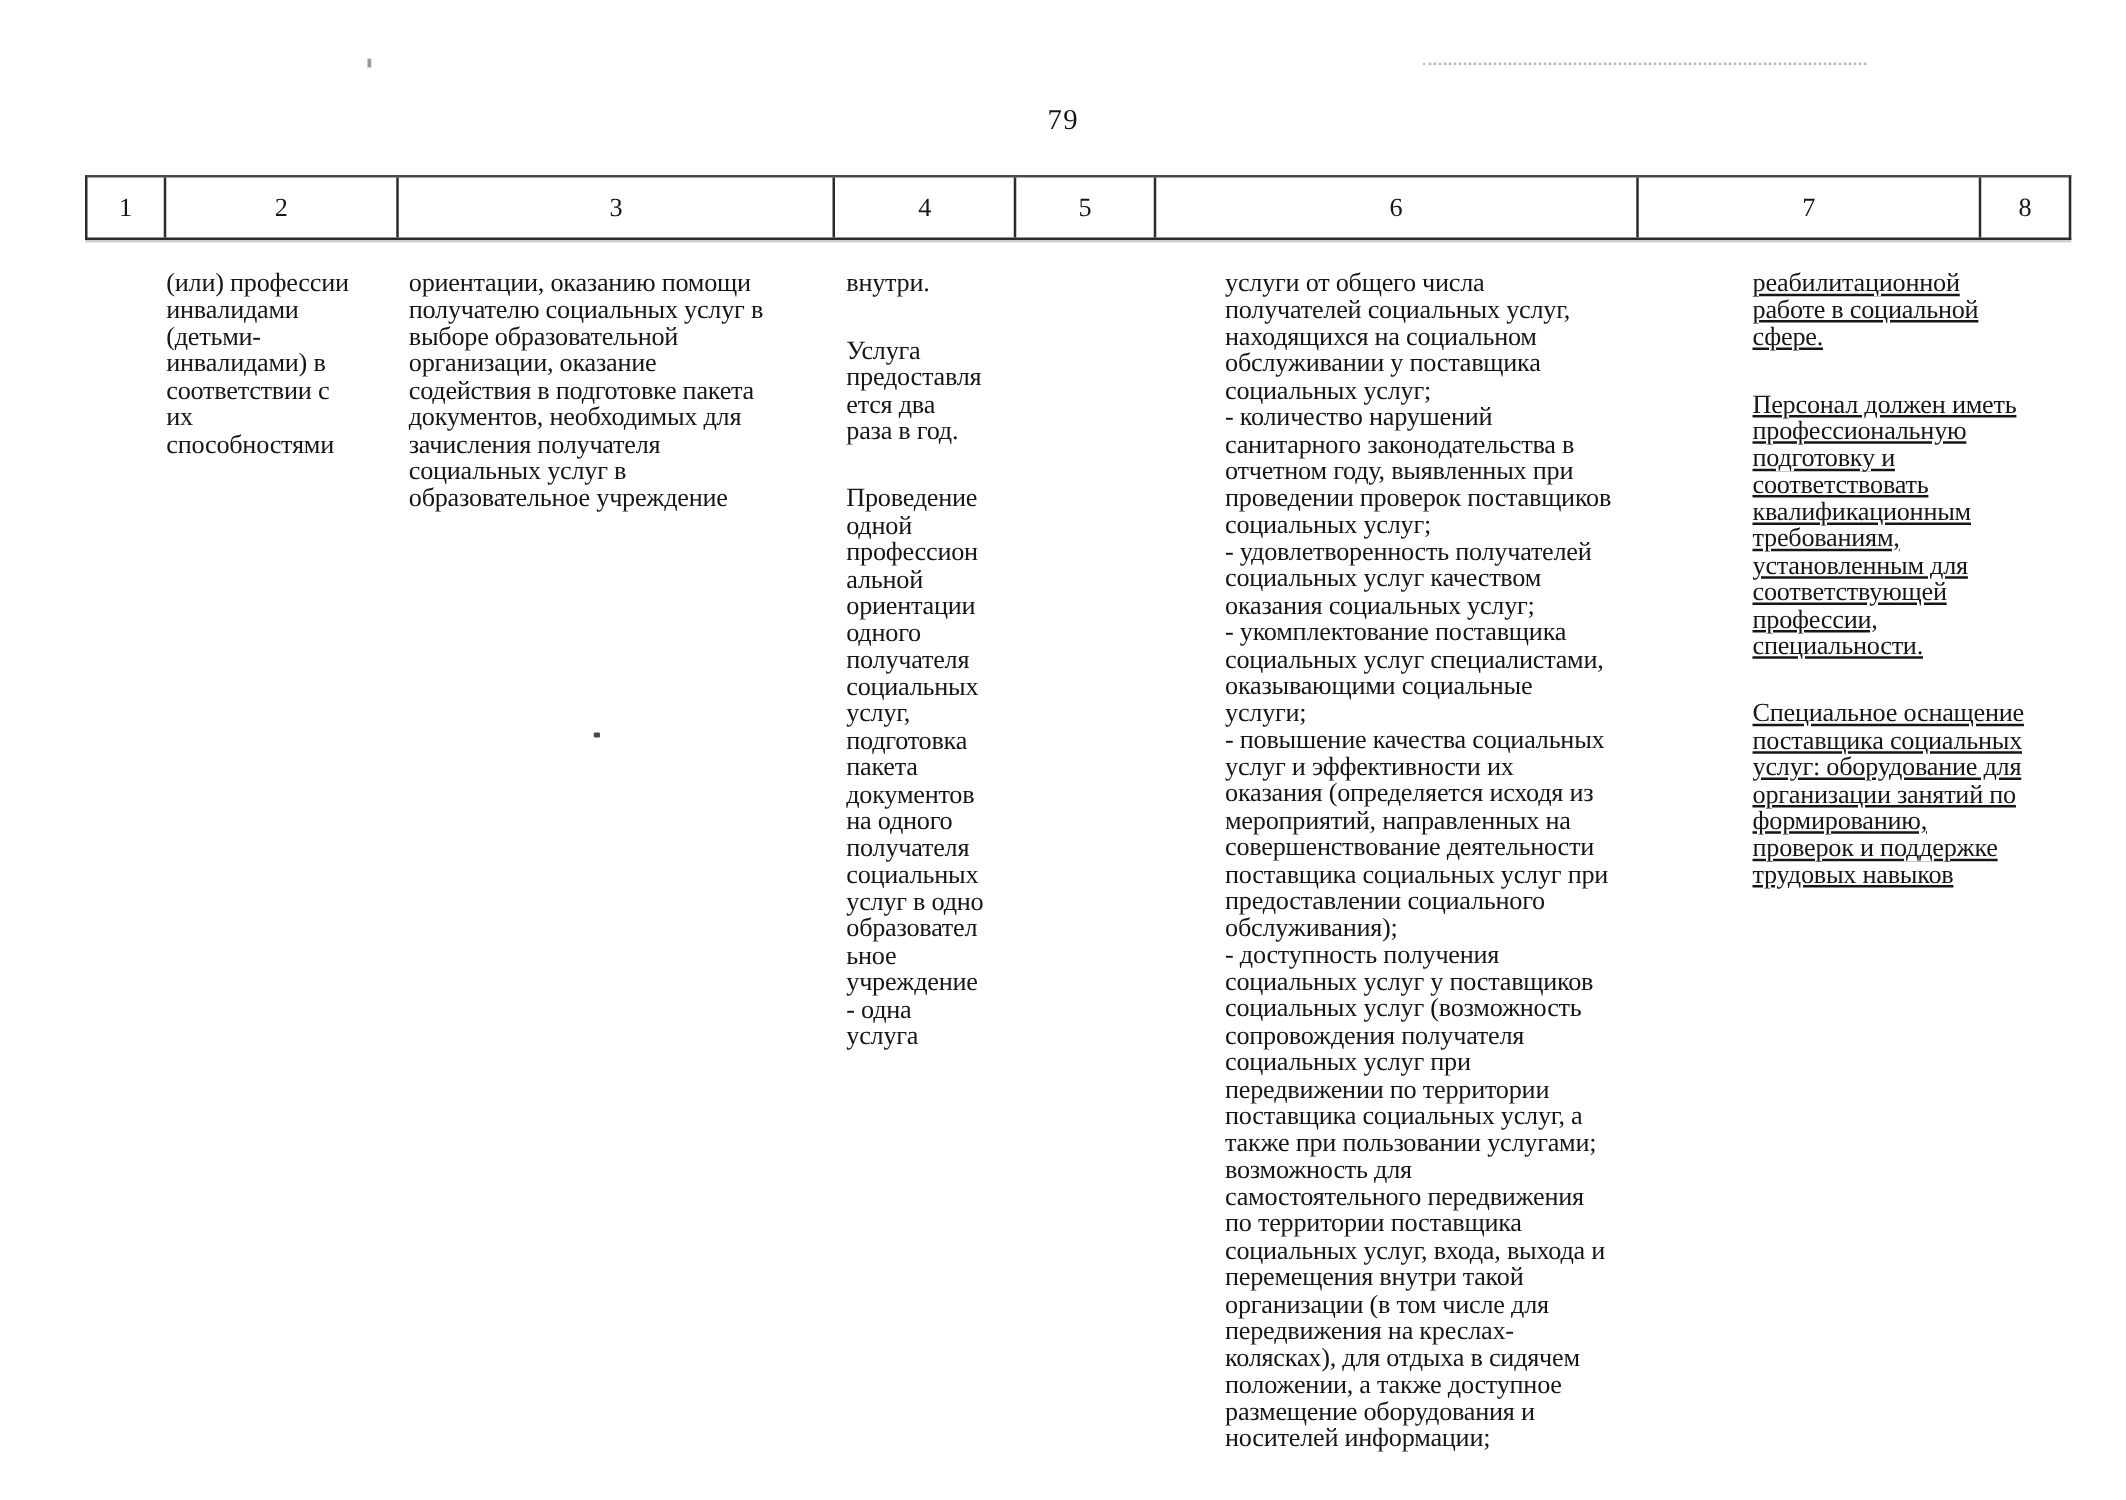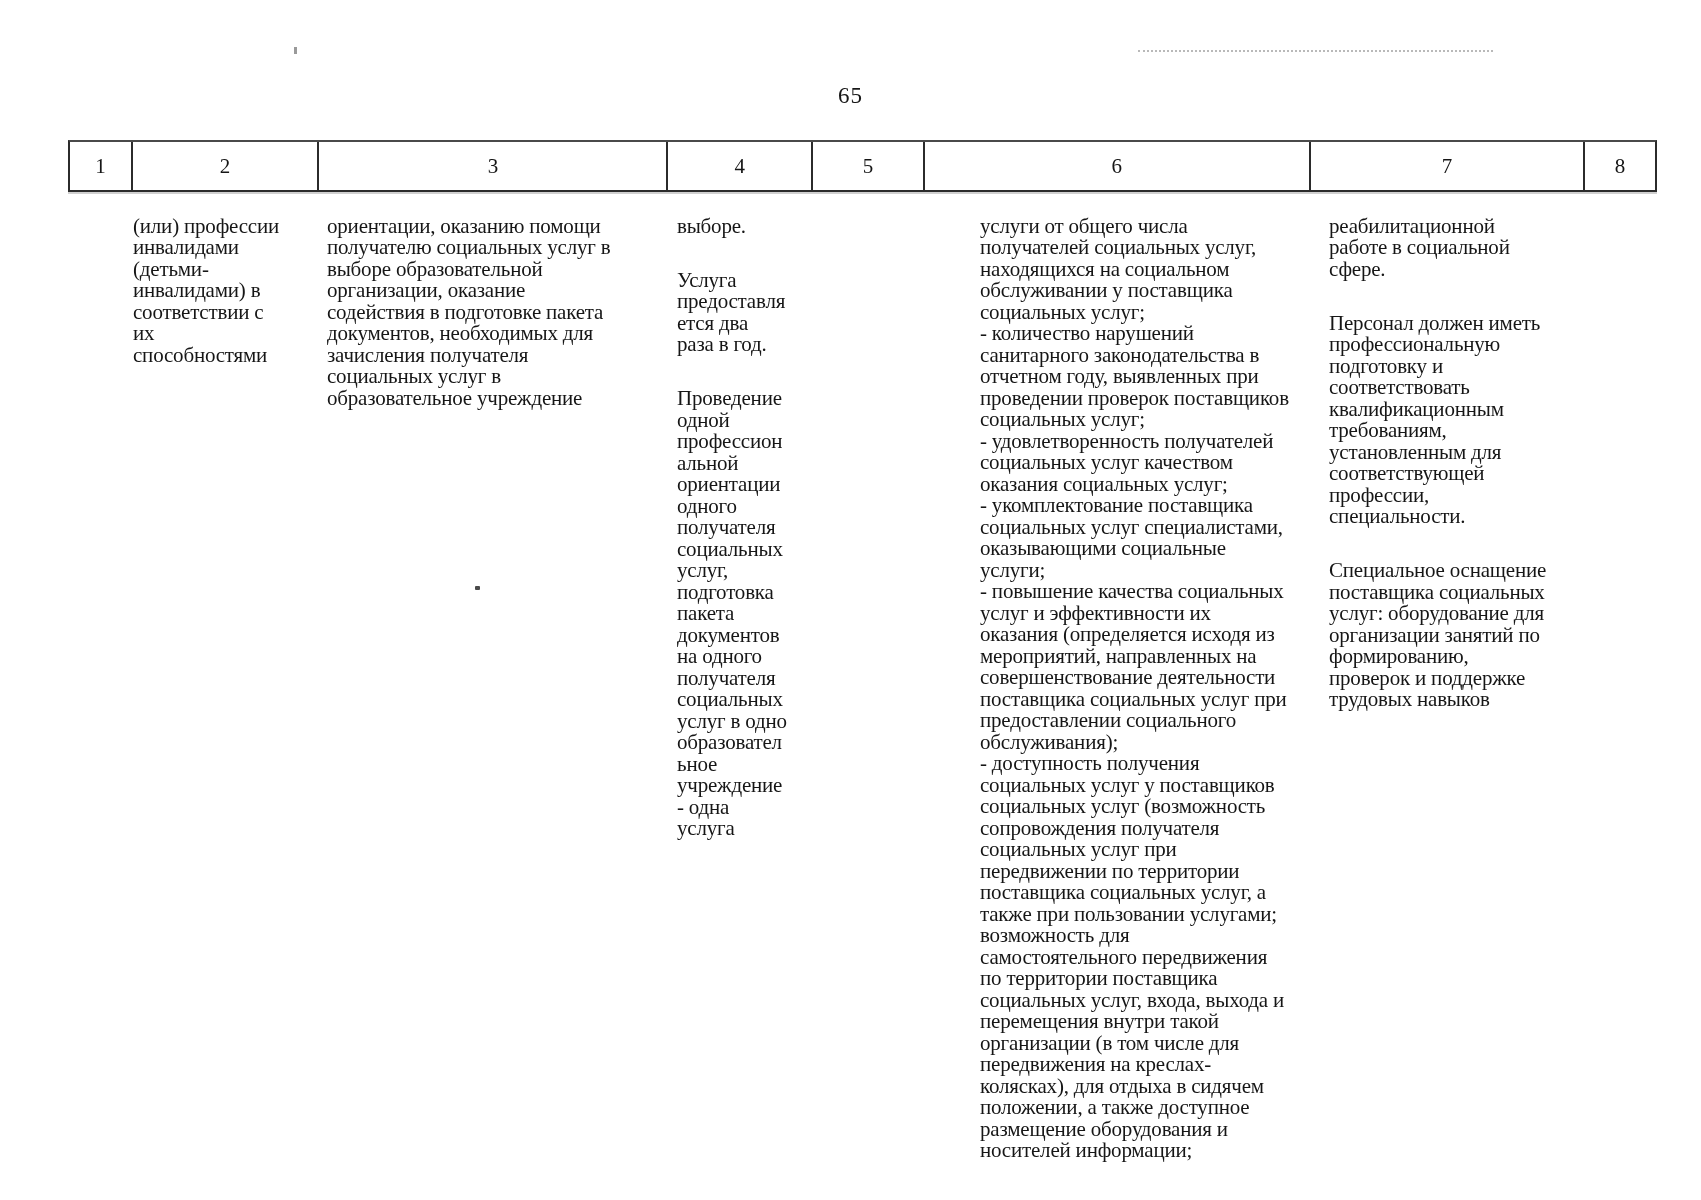--- a/index.html
+++ b/index.html
@@ -70,32 +70,32 @@
     line-height:21.5px;
     white-space:pre-line;
     letter-spacing:-0.2px;
   }
   .bodycol p{margin:0 0 11px 0;}
   .bodycol p:last-child{margin-bottom:0;}
   .col2{left:133px;width:190px;}
   .col3{left:327px;width:352px;}
   .col4{left:677px;width:168px;}
   .col6{left:980px;width:384px;}
-  .col7{left:1329px;width:278px;}
+  .col7{left:1402px;width:278px;text-decoration:underline;}
 </style>
 </head>
 <body>
 
 <div class="page">
 
   <div class="artifact-dotted"></div>
   <div class="speck s1"></div>
   <div class="speck s2"></div>
 
-  <div class="page-number">65</div>
+  <div class="page-number">79</div>
 
   <div class="thead">
     <div class="hcell c1">1</div>
     <div class="hcell c2">2</div>
     <div class="hcell c3">3</div>
     <div class="hcell c4">4</div>
     <div class="hcell c5">5</div>
     <div class="hcell c6">6</div>
     <div class="hcell c7">7</div>
     <div class="hcell c8">8</div>
@@ -117,21 +117,21 @@
 выборе образовательной
 организации, оказание
 содействия в подготовке пакета
 документов, необходимых для
 зачисления получателя
 социальных услуг в
 образовательное учреждение</p>
   </div>
 
   <div class="bodycol col4">
-    <p>выборе.</p>
+    <p>внутри.</p>
     <p>Услуга
 предоставля
 ется два
 раза в год.</p>
     <p>Проведение
 одной
 профессион
 альной
 ориентации
 одного

